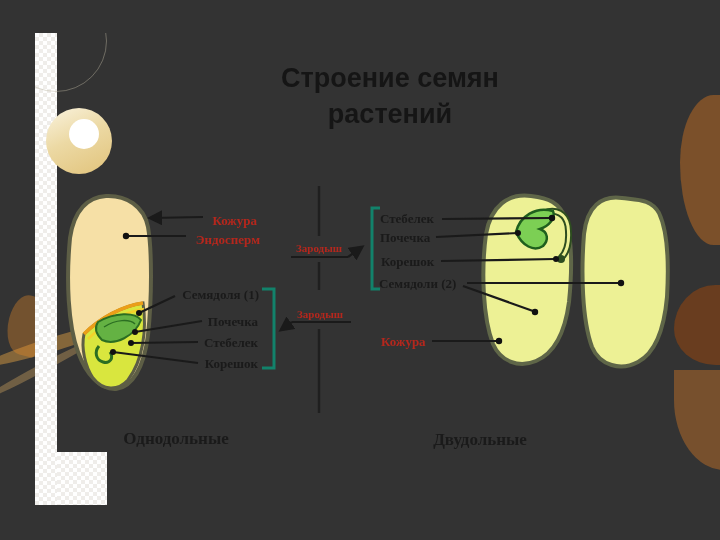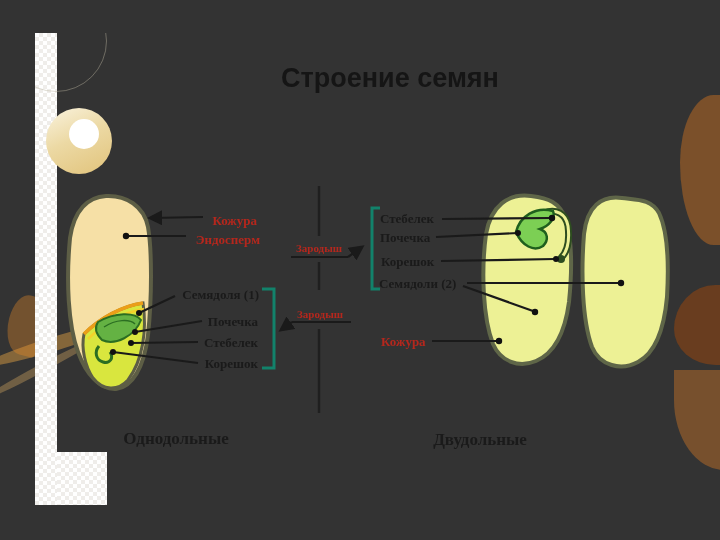--- a/index.html
+++ b/index.html
@@ -58,20 +58,21 @@
 
   <div class="panel">
     <div class="checker-strip"></div>
     <div class="checker-block"></div>
     <div class="circle-outline"></div>
     <div class="ring"></div>
   </div>
 
   <div class="title">
     <div>Строение семян</div>
+    <div>растений</div>
   </div>
 
   <svg class="diagram" width="645" height="296" viewBox="40 176 645 296" xmlns="http://www.w3.org/2000/svg">
     <defs>
       <marker id="arw" viewBox="0 0 10 10" refX="8" refY="5" markerWidth="7" markerHeight="7" orient="auto-start-reverse">
         <path d="M0,0 L10,5 L0,10 z" fill="#1a1a1a"></path>
       </marker>
     </defs>
 
     <g>

